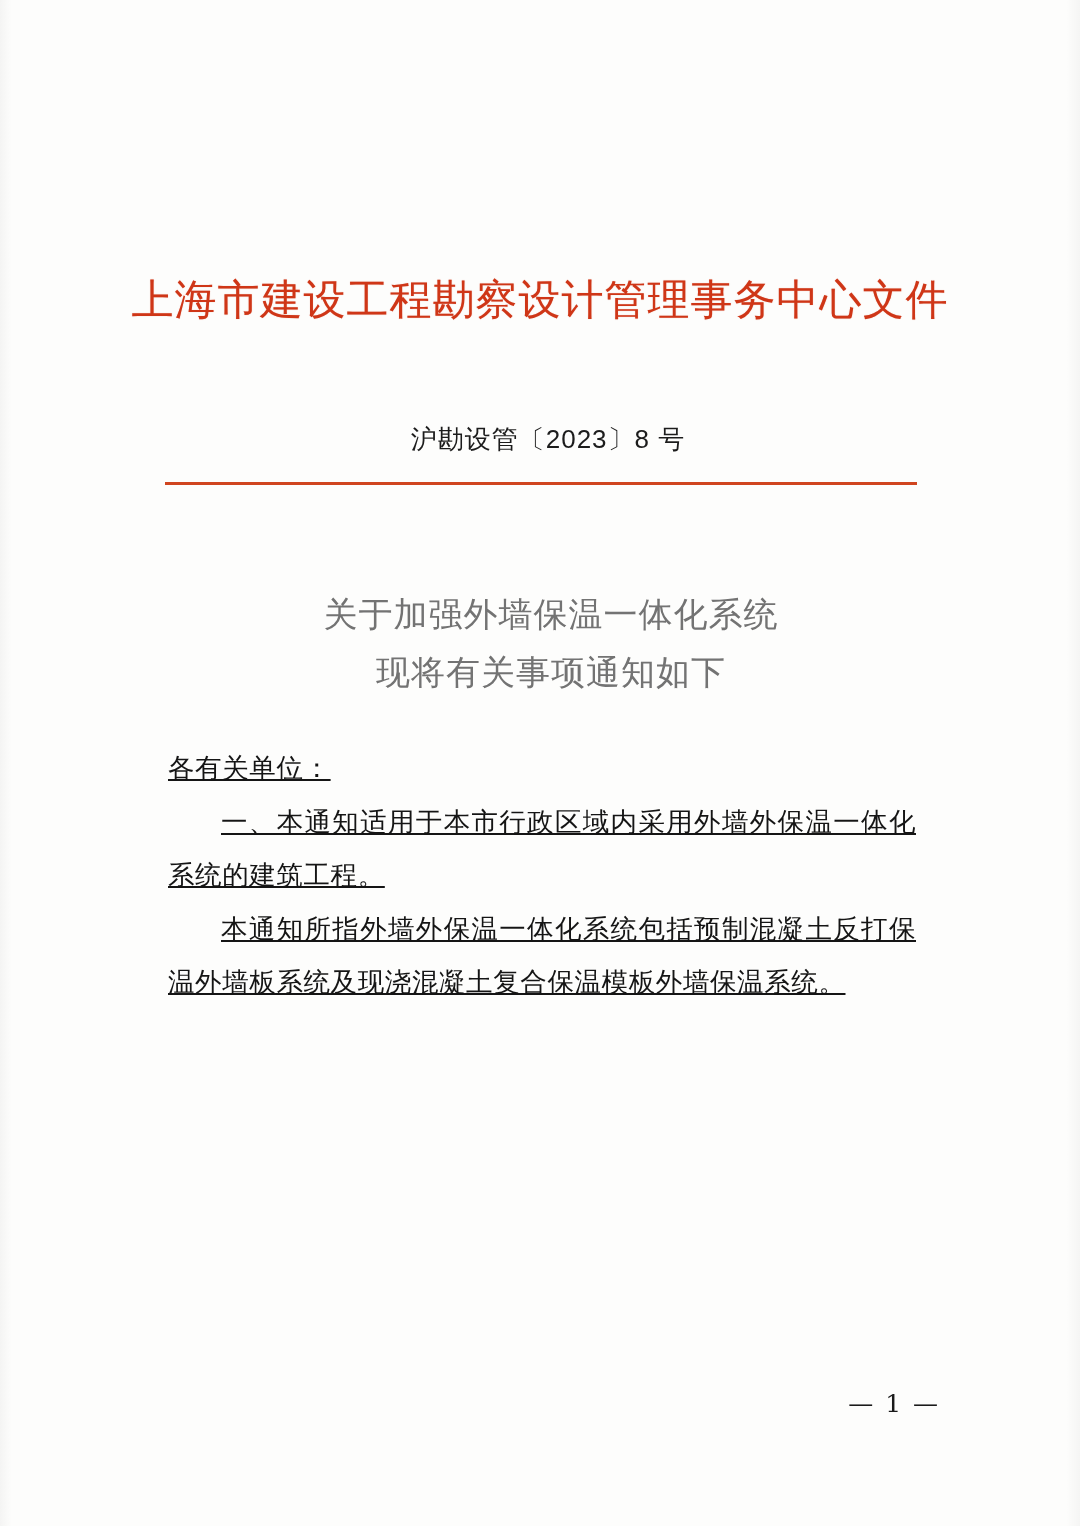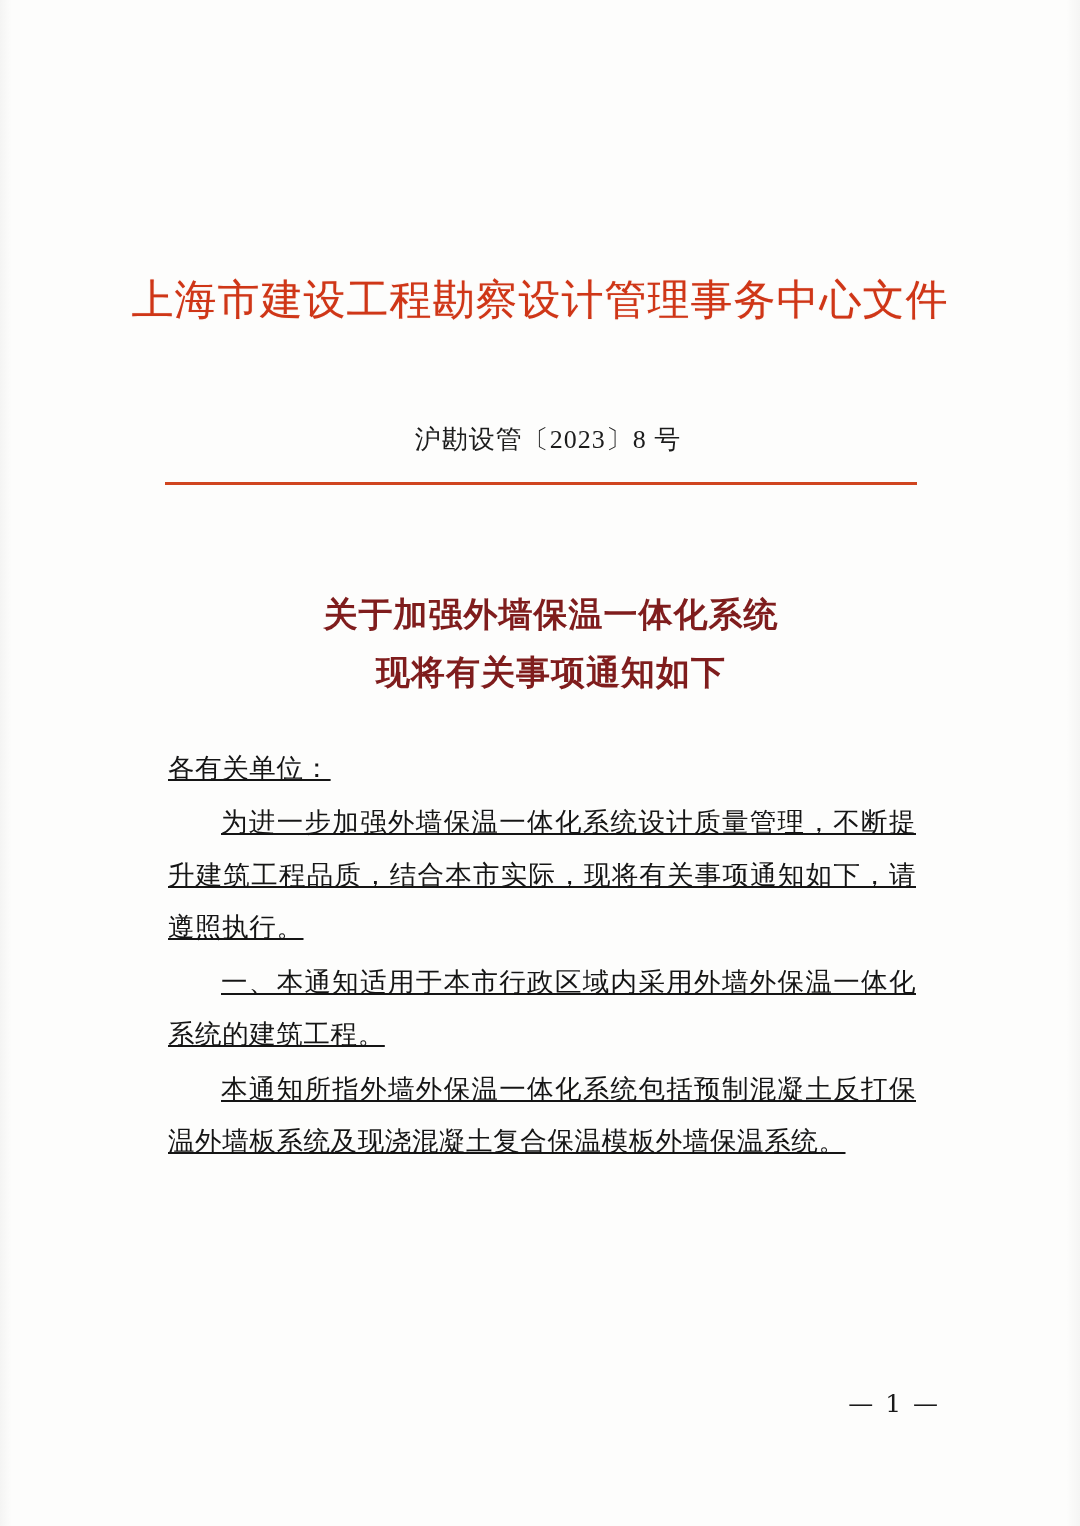--- a/index.html
+++ b/index.html
@@ -57,43 +57,43 @@
 
   .doc-number {
     position: absolute;
     top: 422px;
     left: 16px;
     right: 0;
     text-align: center;
     font-size: 26px;
     letter-spacing: 1px;
     color: #1c1c1c;
-    font-family: Liberation Serif, serif;
+    font-family: Liberation Sans, sans-serif;
   }
 
   .red-rule {
     position: absolute;
     top: 482px;
     left: 165px;
     width: 752px;
     height: 3px;
     background: #d0451f;
   }
 
   .doc-title {
     position: absolute;
     top: 585px;
     left: 0;
     right: 0;
     text-align: center;
-    font-weight: bold;
+    font-weight: normal;
     font-size: 34px;
     line-height: 1.72;
     letter-spacing: 1px;
-    color: #7f1d1d;
+    color: #737373;
     padding-left: 22px;
   }
 
   .body-text {
     position: absolute;
     top: 742px;
     left: 168px;
     width: 748px;
     font-size: 26.5px;
     line-height: 1.98;
@@ -134,20 +134,19 @@
 
   <div class="red-rule"></div>
 
   <div class="doc-title">
     <div>关于加强外墙保温一体化系统</div>
     <div>现将有关事项通知如下</div>
   </div>
 
   <div class="body-text">
     <p class="salutation">各有关单位：</p>
-    <p class="indent">为进一步加强外墙保温一体化系统设计质量管理，不断提升建筑工程品质，结合本市实际，现将有关事项通知如下，请遵照执行。</p>
     <p class="indent">一、本通知适用于本市行政区域内采用外墙外保温一体化系统的建筑工程。</p>
     <p class="indent">本通知所指外墙外保温一体化系统包括预制混凝土反打保温外墙板系统及现浇混凝土复合保温模板外墙保温系统。</p>
   </div>
 
   <div class="page-number">— 1 —</div>
 
 </div>
 
 </body></html>

